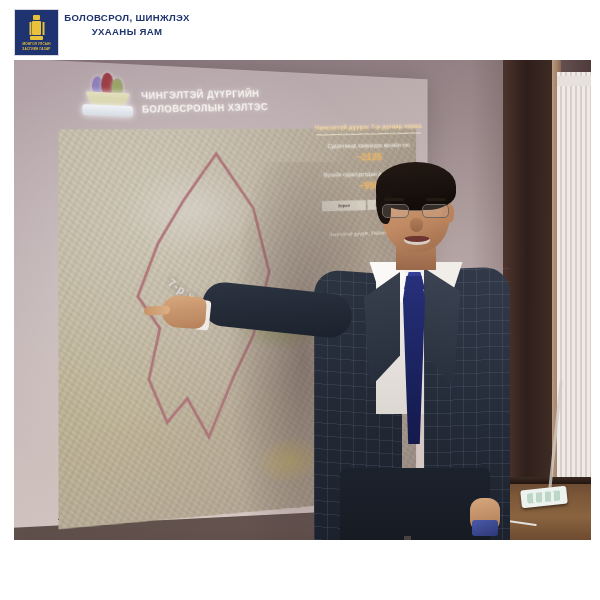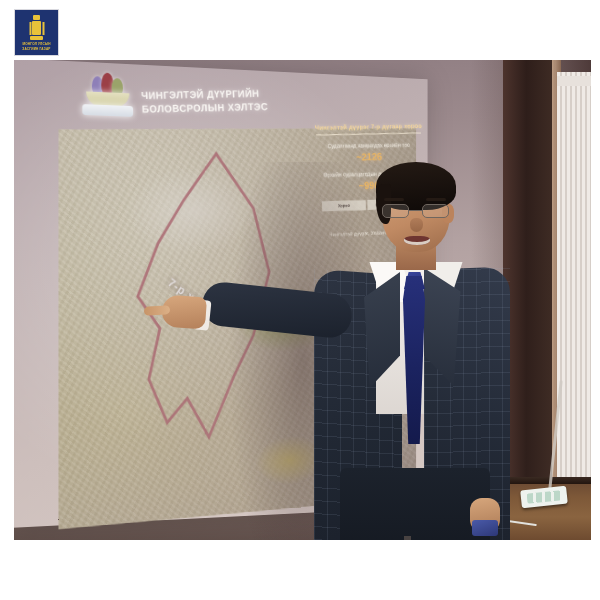--- a/index.html
+++ b/index.html
@@ -429,20 +429,21 @@
         <div class="soy-side soy-r"></div>
         <div class="soy-col soy-c"></div>
       </div>
       <div class="logo-caption">
         <div>МОНГОЛ УЛСЫН</div>
         <div>ЗАСГИЙН ГАЗАР</div>
       </div>
     </div>
   </div>
 
+  <div id="ministry-name">БОЛОВСРОЛ, ШИНЖЛЭХ УХААНЫ ЯАМ</div>
 </div>
 
 <div id="photo">
 
   <div class="wall"></div>
   <div class="wall-right"></div>
   <div class="door-dark"></div>
   <div class="door-edge"></div>
   <div class="radiator">
     <div class="radiator-top"></div>

